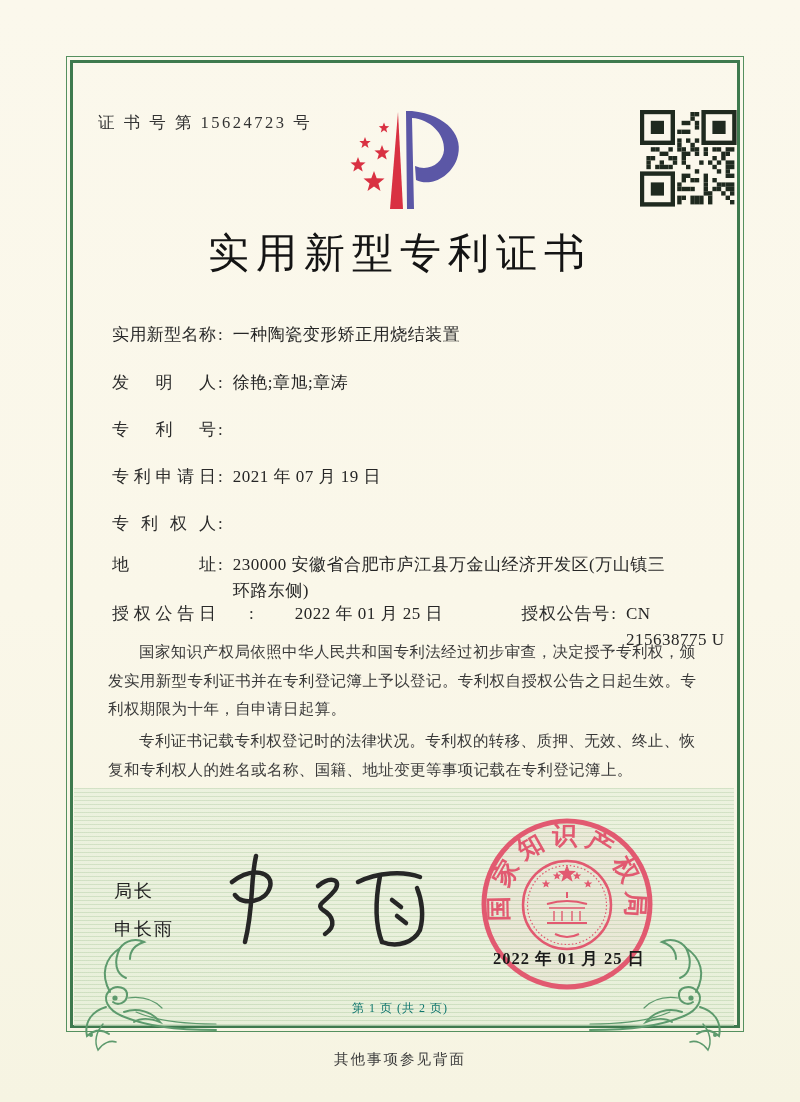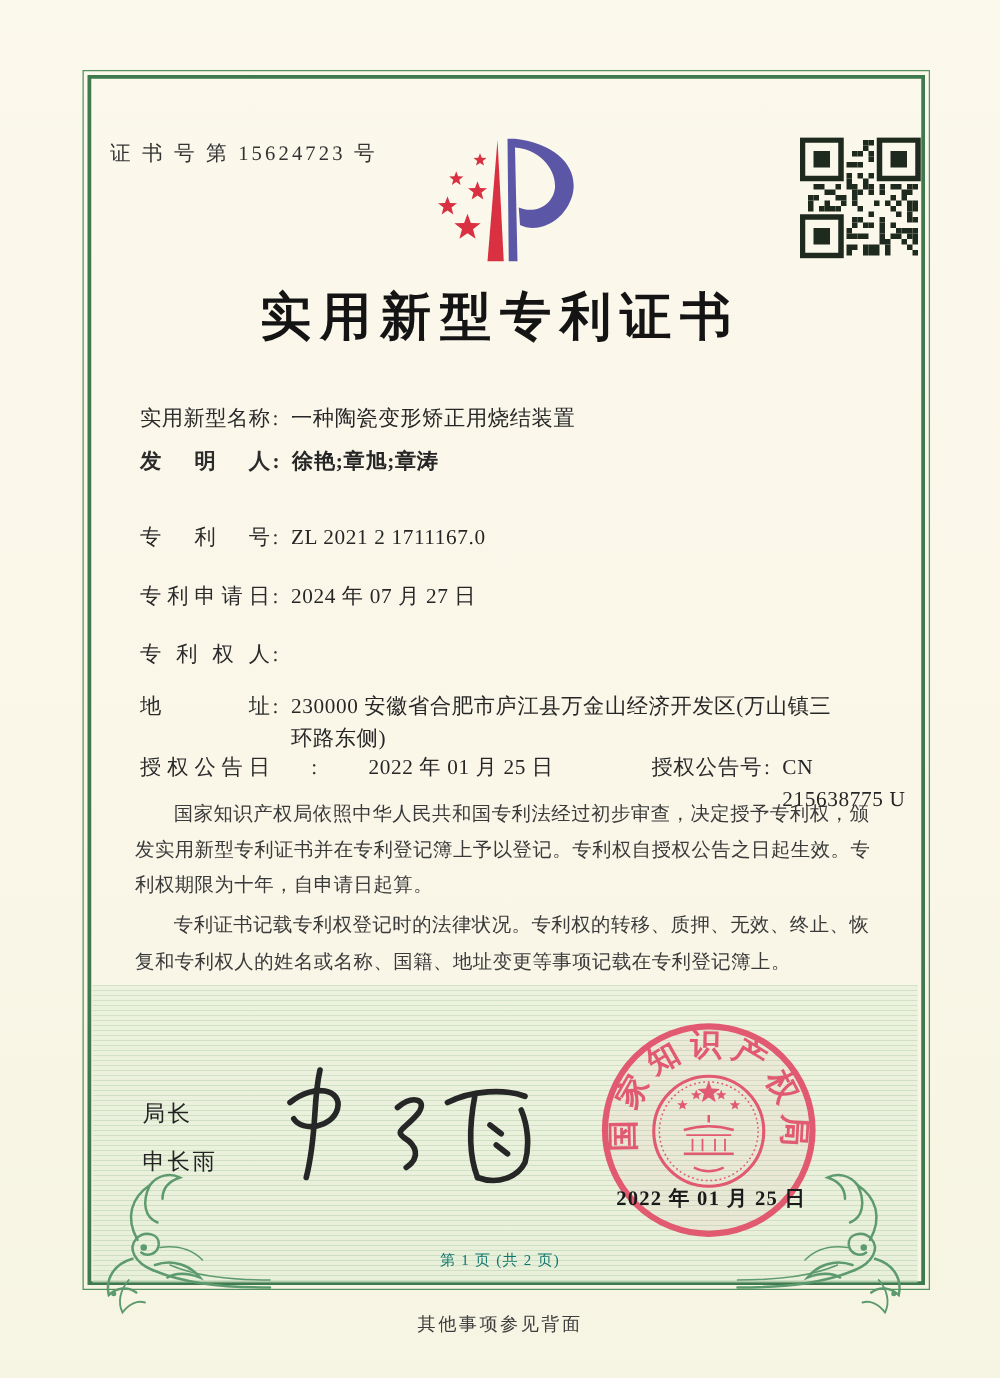--- a/index.html
+++ b/index.html
@@ -17,35 +17,35 @@
   .band{
     position:absolute;left:74px;top:788px;width:660px;height:238px;
     background:
       repeating-linear-gradient(180deg, rgba(124,175,124,0.22) 0 1px, rgba(236,244,228,0.4) 1px 4px),
       linear-gradient(180deg, rgba(197,222,183,0.25), rgba(197,222,183,0.35));
   }
   .ornament{position:absolute;width:160px;height:150px;}
   .ornament.bl{left:58px;top:912px;}
   .ornament.br{left:588px;top:912px;transform:scaleX(-1);}
 
-  .cert-no{position:absolute;left:88px;top:112px;font-size:16.5px;letter-spacing:2.5px;color:#333;}
+  .cert-no{position:absolute;left:98px;top:112px;font-size:16.5px;letter-spacing:2.5px;color:#333;}
   .logo{position:absolute;left:332px;top:108px;}
   .qr{position:absolute;left:640px;top:110px;}
 
   .title{
     position:absolute;left:0;right:0;top:226px;text-align:center;
-    font-size:41px;font-weight:700;letter-spacing:7px;color:#141414;
+    font-size:41px;font-weight:400;letter-spacing:7px;color:#141414;
   }
 
   .fields{position:absolute;left:112px;top:320px;width:580px;font-size:17px;}
   .frow{position:absolute;left:0;display:flex;align-items:flex-start;line-height:26px;}
   .f-label{display:inline-block;width:104px;text-align:justify;text-align-last:justify;color:#2b2b2b;flex:none;}
   .f-colon{flex:none;margin:0 10px 0 2px;}
   .f-value{letter-spacing:0.5px;color:#262626;}
-  .r1{top:2px;}  .r2{top:36px;font-weight:bold;}  .r3{top:97px;}  .r4{top:144px;} .r5{top:191px;}
+  .r1{top:2px;}  .r2{top:50px;}  .r3{top:97px;}  .r4{top:144px;} .r5{top:191px;}
   .r6{top:232px;} .r6 .f-value{width:448px;line-height:26px;}
   .r7{top:281px;gap:31px;}
   .grant2{display:flex;margin-left:34px;}
 
   .body-text{position:absolute;left:108px;top:638px;width:592px;font-size:15.5px;line-height:1.85;color:#3a3a3a;letter-spacing:0.4px;}
   .body-text p{margin:0 0 3px 0;text-indent:2em;}
 
   .director{position:absolute;left:114px;top:872px;font-size:18px;color:#222;letter-spacing:2px;line-height:38px;}
   .signature{position:absolute;left:212px;top:842px;}
 
@@ -238,26 +238,25 @@
     <span class="f-value">一种陶瓷变形矫正用烧结装置</span>
   </div>
   <div class="frow r2">
     <span class="f-label">发明人</span>
       <span class="f-colon">:</span>
     <span class="f-value">徐艳;章旭;章涛</span>
   </div>
   <div class="frow r3">
     <span class="f-label">专利号</span>
       <span class="f-colon">:</span>
-    <span class="f-value">ZL 2021 2 1711167.0</span>
   </div>
   <div class="frow r4">
     <span class="f-label">专利申请日</span>
       <span class="f-colon">:</span>
-    <span class="f-value">2024 年 07 月 27 日</span>
+    <span class="f-value">2021 年 07 月 19 日</span>
   </div>
   <div class="frow r5">
     <span class="f-label">专利权人</span>
       <span class="f-colon">:</span>
   </div>
   <div class="frow r6">
     <span class="f-label">地址</span>
       <span class="f-colon">:</span>
     <span class="f-value">230000 安徽省合肥市庐江县万金山经济开发区(万山镇三环路东侧)</span>
   </div>

